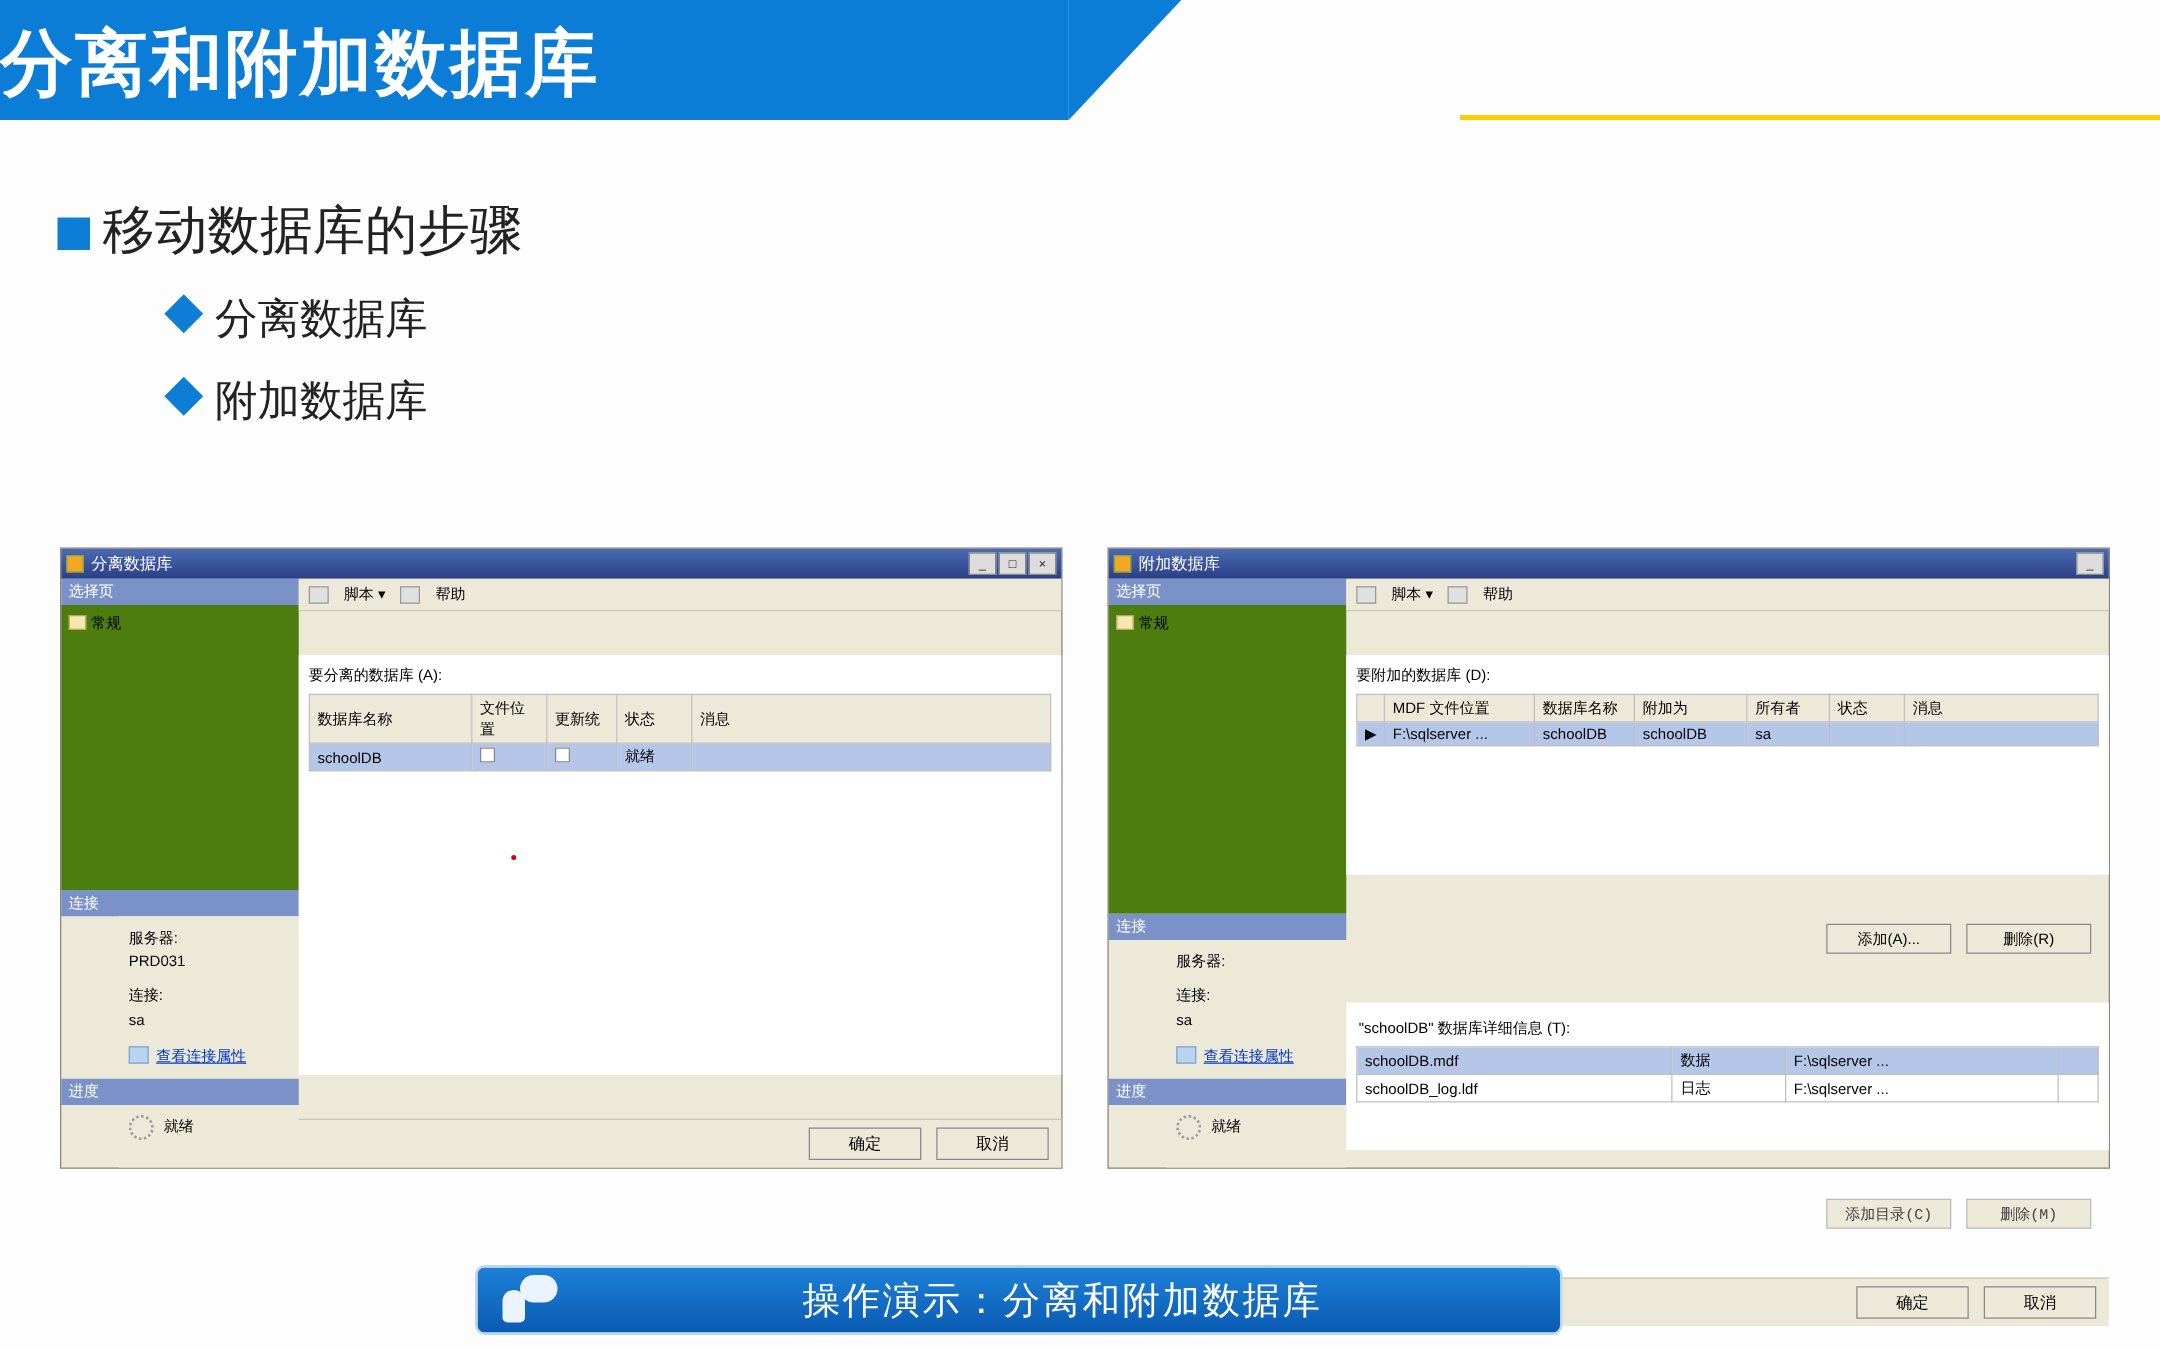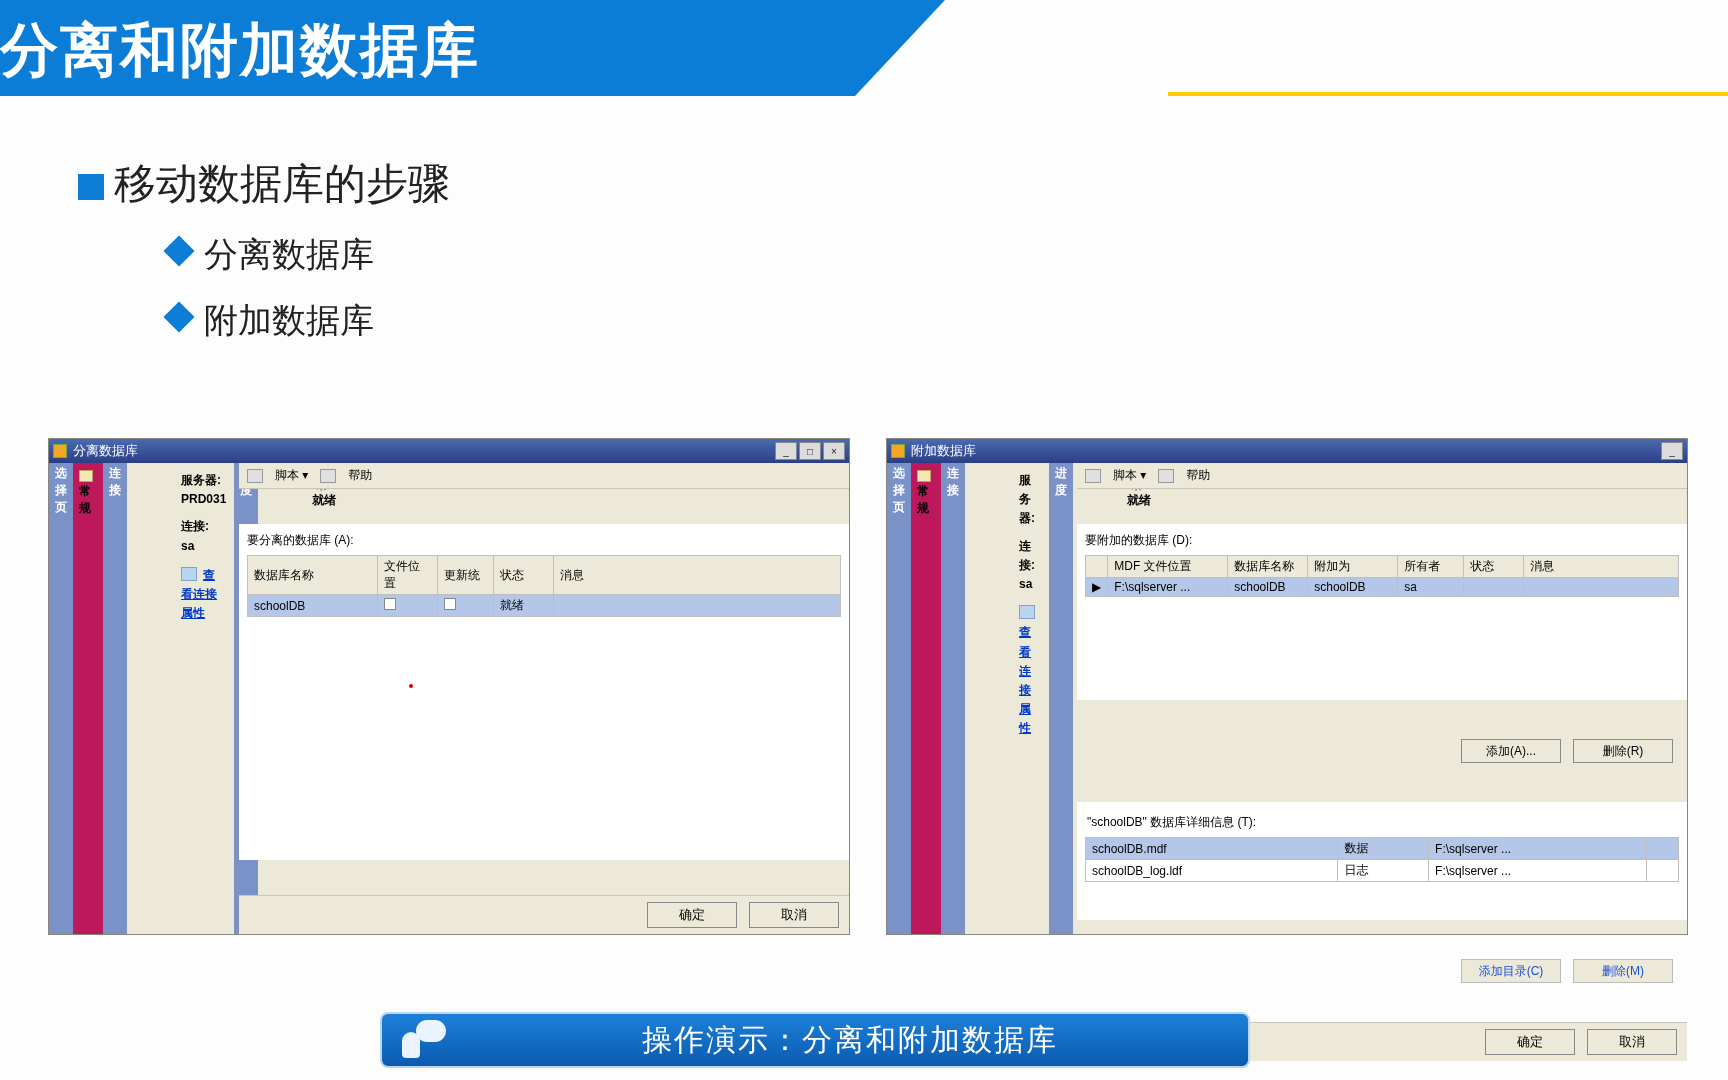--- a/index.html
+++ b/index.html
@@ -4,60 +4,60 @@
 <style>
   * { box-sizing: border-box; margin: 0; padding: 0; font-family: "Microsoft YaHei", Arial, sans-serif; }
   body { width: 1728px; height: 1080px; background: #fdfdfd; position: relative; overflow: hidden; }
   .topbar { height: 96px; display: flex; align-items: stretch; }
   .topbar-blue { background: #0b7dd6; width: 855px; position: relative; }
   .topbar-blue h1 { color: #fff; font-size: 58px; font-weight: 700; position: absolute; top: 12px; left: 0; letter-spacing: 2px; }
   .topbar-tri { width: 0; height: 0; border-top: 96px solid #0b7dd6; border-right: 90px solid transparent; }
   .topbar-rest { flex: 1; position: relative; }
   .topbar-yellow { position: absolute; right: 0; bottom: 0; width: 560px; height: 4px; background: #ffcc00; }
 
-  .content { padding: 60px 70px 10px 78px; }
+  .content { padding: 60px 70px 10px 46px; }
   .sq { display:inline-block; width:26px; height:26px; background:#0e7dd6; margin-right:10px; vertical-align:-2px; }
   .heading1 { font-size: 42px; font-weight: 500; color:#222; }
   .diamond { display:inline-block; width:22px; height:22px; background:#0e7dd6; transform: rotate(45deg); margin: 0 14px 0 4px; vertical-align: 4px; }
   .bullet { font-size: 34px; color:#222; margin-left: 86px; margin-top: 20px; }
 
   .screens { position:absolute; left:48px; top:438px; width:1640px; display:flex; gap:36px; }
   .dlg { background:#ece9d8; border:1px solid #8a867a; font-size:13px; color:#000; }
   .dlg1 { width: 808px; height: 497px; }
   .dlg2 { width: 808px; height: 497px; position:relative; }
   .titlebar { height:24px; background: linear-gradient(#4a6bb3,#2b3e84); display:flex; align-items:center; color:#fff; padding:0 4px; font-size:13px; gap:6px; }
   .titlebar .ticon { width:14px; height:14px; background:#f5a623; border:1px solid #7a4; }
   .titlebar .spacer { flex:1; }
   .winbtn { width:22px; height:18px; background:#dcdcdc; border:1px solid #888; font-size:10px; display:flex; align-items:center; justify-content:center; color:#222; }
   .winbtns { display:flex; gap:2px; }
   .dlgbody { display:flex; height: calc(100% - 24px); }
-  .leftcol { width:190px; display:flex; flex-direction:row;font-weight:bold; }
+  .leftcol { width:190px; display:flex; flex-direction:column; }
   .sectionhdr { background:#7b92c9; color:#fff; padding:2px 6px; font-size:12px; }
-  .leftwhite { background:#be185d; padding:6px; font-size:12px; }
+  .leftwhite { background:#4d7c0f; padding:6px; font-size:12px; }
   .leftwhite .pgicon { display:inline-block; width:14px; height:12px; background:#f3e7b4; border:1px solid #c0a35a; margin-right:4px; vertical-align:-2px;}
   .leftgrow { flex:1; }
   .conninfo { background:#ece9d8; padding:8px; font-size:12px; line-height:1.6;margin-left:46px; }
   .conninfo a { color:#0038cc; text-decoration:underline; cursor:pointer; }
   .conninfo .link-ico { display:inline-block; width:16px; height:14px; background:#b9d4f0; border:1px solid #7fa2c9; margin-right:6px; vertical-align:-2px;}
   .spinner { display:inline-block; width:20px; height:20px; border:2px dotted #9b9b9b; border-radius:50%; vertical-align:middle; margin-right:8px;}
   .rightcol { flex:1; display:flex; flex-direction:column;gap:35px; }
   .toolrow { background:#ece9d8; padding:4px 8px; display:flex; gap:12px; align-items:center; font-size:12px; border-bottom:1px solid #c9c6b9;}
   .toolrow .ticon2 { width:16px; height:14px; background:#e0e0e0; border:1px solid #999;}
   .mainarea { background:#fff; margin:0; flex:1; padding:8px; font-size:12px; position:relative; }
   .mainarea.short { flex:none; }
   .lbl { margin-bottom:6px; }
   .tbl { width:100%; border:1px solid #bfbfbf; border-collapse:collapse; font-size:12px; }
   .tbl th { background:#ece9d8; border:1px solid #bfbfbf; padding:2px 6px; text-align:left; font-weight:400; }
   .tbl td { border:1px solid #bfbfbf; padding:2px 6px; }
   .tbl tr.sel td { background:#b5c7e8; }
   .chk { width:12px; height:12px; border:1px solid #888; display:inline-block; background:#fff;}
   .footer { padding:6px 10px; display:flex; justify-content:flex-end; gap:12px; background:#ece9d8; border-top:1px solid #c9c6b9;}
   .btn { width:90px; height:26px; border:1px solid #888; background:#ece9d8; font-size:13px; cursor:pointer;}
   .smbtn { width:100px; height:24px; border:1px solid #888; background:#ece9d8; font-size:12px;}
-  .smbtn.dis { color:#1d4ed8; border-color:#bbb;}
+  .smbtn.dis { color:#404040; border-color:#bbb;font-family:Liberation Mono, monospace;}
   .btnrow-r { display:flex; justify-content:flex-end; gap:12px; padding:4px 14px; }
   .fieldset-lbl { font-size:12px; margin:4px 0 6px 2px; }
 
   .demo-banner { position:absolute; left:380px; bottom:12px; width:870px; height:56px; background: linear-gradient(#1d80d8,#0a5bb1); border:2px solid #bcd6ef; border-radius:8px; display:flex; align-items:center; }
   .demo-icon { width:56px; height:40px; margin-left:14px; position:relative; }
   .demo-icon .person { width:18px; height:26px; border-radius:9px 9px 4px 4px; background:#eaf3ff; position:absolute; bottom:2px; left:6px;}
   .demo-icon .bubble { width:30px; height:22px; border-radius:11px; background:#eaf3ff; position:absolute; top:0; right:6px;}
   .demo-banner .txt { flex:1; text-align:center; color:#fff; font-size:30px; letter-spacing:2px; }
 
   .reddot { position:absolute; width:4px; height:4px; background:#d00; border-radius:50%; }

